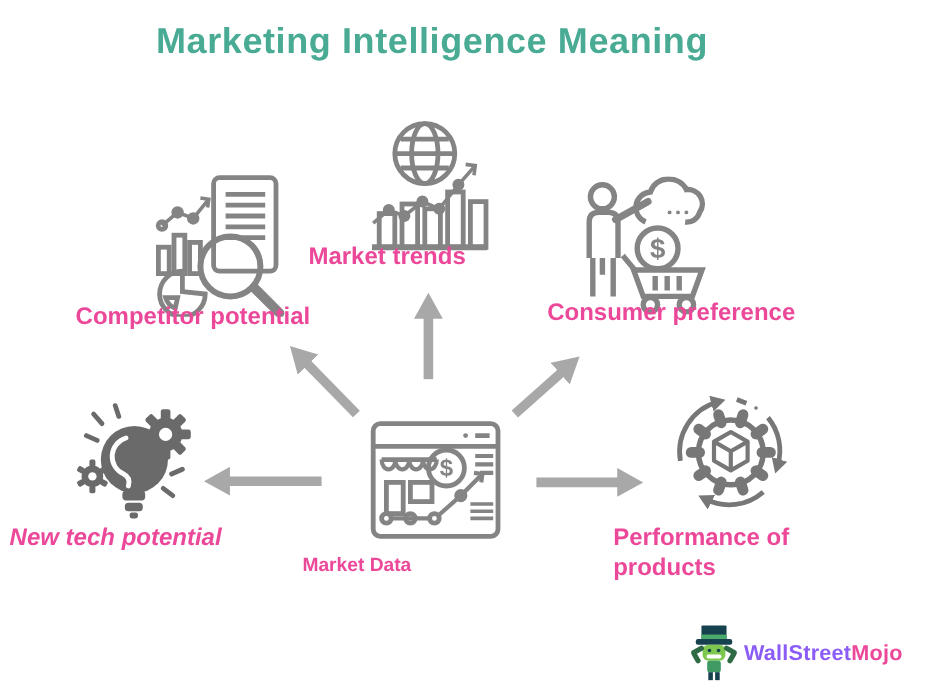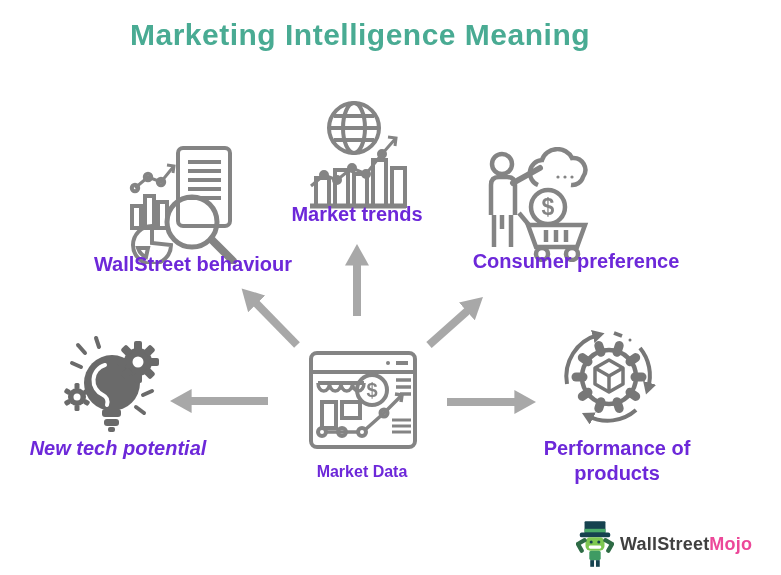--- a/index.html
+++ b/index.html
@@ -5,31 +5,31 @@
   html,body{margin:0;padding:0;background:#fff;}
   .canvas{
     position:relative;width:781px;height:575px;background:#ffffff;overflow:hidden;
     font-family:"Liberation Sans", sans-serif;
   }
   .title{
     position:absolute;top:18px;left:0;width:720px;text-align:center;
     font-size:30px;font-weight:bold;color:#49ab93;letter-spacing:0.5px;
   }
   .node-label{
-    position:absolute;color:#6d28d9;font-weight:bold;font-size:20px;
-    text-align:center;line-height:1.25;
+    position:absolute;color:#ec4899;font-weight:bold;font-size:20px;
+    line-height:1.25;
   }
   .center-label{font-size:16px;}
   .icon{position:absolute;}
   .arrow-layer{position:absolute;left:0;top:0;pointer-events:none;}
   .logo{
     position:absolute;left:576px;top:520px;display:flex;align-items:center;gap:6px;
   }
   .logo-text{font-size:18px;font-weight:bold;letter-spacing:0.2px;}
-  .logo-text .part1{color:#404040;}
+  .logo-text .part1{color:#8b5cf6;}
   .logo-text .part2{color:#ec4899;}
   svg{display:block;}
   .g-stroke{stroke:#848484;fill:none;}
 </style>
 </head>
 <body>
 
 <div class="canvas">
 
   <div class="title">Marketing Intelligence Meaning</div>
@@ -64,21 +64,21 @@
       <circle cx="7" cy="44" r="3.2"></circle>
       <circle cx="20" cy="33" r="3.2"></circle>
       <circle cx="33" cy="38" r="3.2"></circle>
       <polyline points="39,21 46,22 45,29" stroke-width="3"></polyline>
       <path d="M24,82 A19,19 0 1 0 43,101 L24,99 z"></path>
       <path d="M10,104 A14,14 0 0 0 18,113 L20,104 z"></path>
       <circle cx="64" cy="78" r="25" stroke-width="5"></circle>
       <line x1="84" y1="96" x2="105" y2="117" stroke-width="8" stroke-linecap="round"></line>
     </g>
   </svg>
-  <div class="node-label" style="left:63px;top:252px;width:260px;">WallStreet behaviour</div>
+  <div class="node-label" style="left:63px;top:252px;width:260px;">Competitor potential</div>
 
   <svg class="icon" style="left:308px;top:98px;" width="100" height="115" viewBox="0 0 100 115">
     <g class="g-stroke" stroke-width="4">
       <circle cx="46" cy="30" r="25"></circle>
       <ellipse cx="46" cy="30" rx="11" ry="25"></ellipse>
       <line x1="26" y1="18" x2="66" y2="18"></line>
       <line x1="21" y1="30" x2="71" y2="30"></line>
       <line x1="26" y1="42" x2="66" y2="42"></line>
       <rect x="8" y="80" width="13" height="28"></rect>
       <rect x="27" y="72" width="13" height="36"></rect>
@@ -220,21 +220,21 @@
       </g>
       <g stroke-width="4">
         <path d="M13,62 A43,43 0 0 1 44,13" marker-end="url(#ah2)"></path>
         <line x1="60" y1="11" x2="68" y2="14"></line>
         <circle cx="76" cy="18" r="1.5" fill="#777777" stroke="none"></circle>
         <path d="M86,26 A43,43 0 0 1 94,66" marker-end="url(#ah2)"></path>
         <path d="M82,88 A43,43 0 0 1 34,94" marker-end="url(#ah2)"></path>
       </g>
     </g>
   </svg>
-  <div class="node-label" style="left:527px;top:436px;width:180px;">Performance of products</div>
+  <div class="node-label" style="left:511px;top:436px;width:180px;">Performance of products</div>
 
   <div class="logo">
     <svg width="38" height="48" viewBox="0 0 40 50">
       <rect x="9" y="1" width="22" height="13" rx="1" fill="#16424f"></rect>
       <rect x="9" y="9" width="22" height="4" fill="#4aab6a"></rect>
       <rect x="4" y="13" width="32" height="5" rx="2" fill="#16424f"></rect>
       <rect x="10" y="18" width="20" height="14" rx="5" fill="#7ec850"></rect>
       <circle cx="16" cy="23" r="1.6" fill="#16424f"></circle>
       <circle cx="24" cy="23" r="1.6" fill="#16424f"></circle>
       <rect x="13.5" y="26.5" width="13" height="3.5" rx="1.5" fill="#ffffff"></rect>

